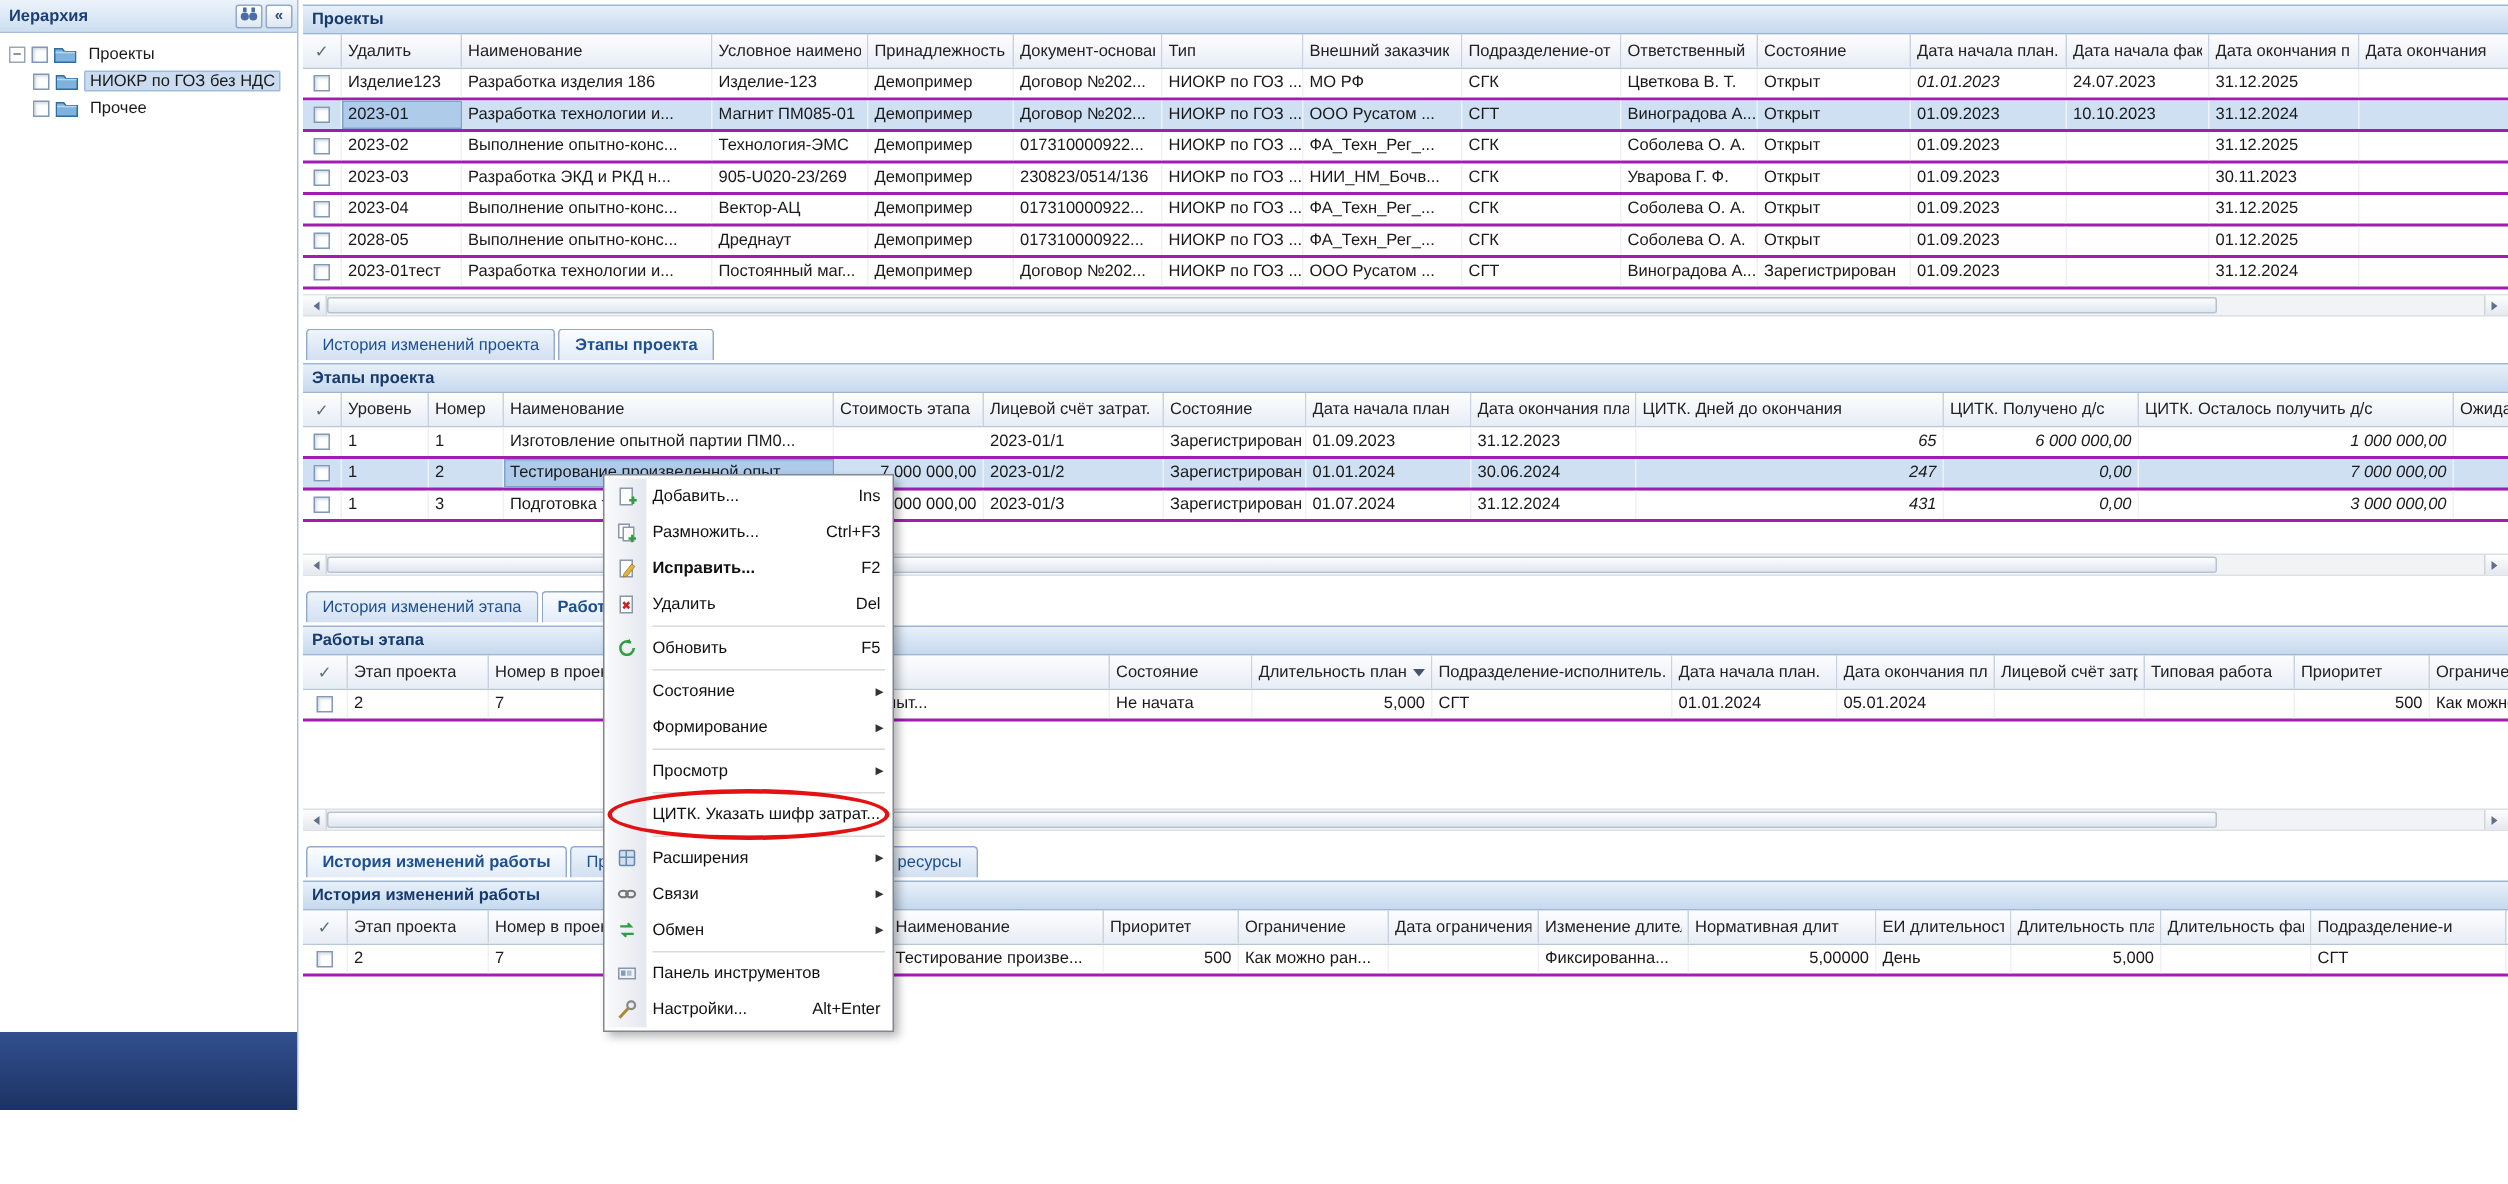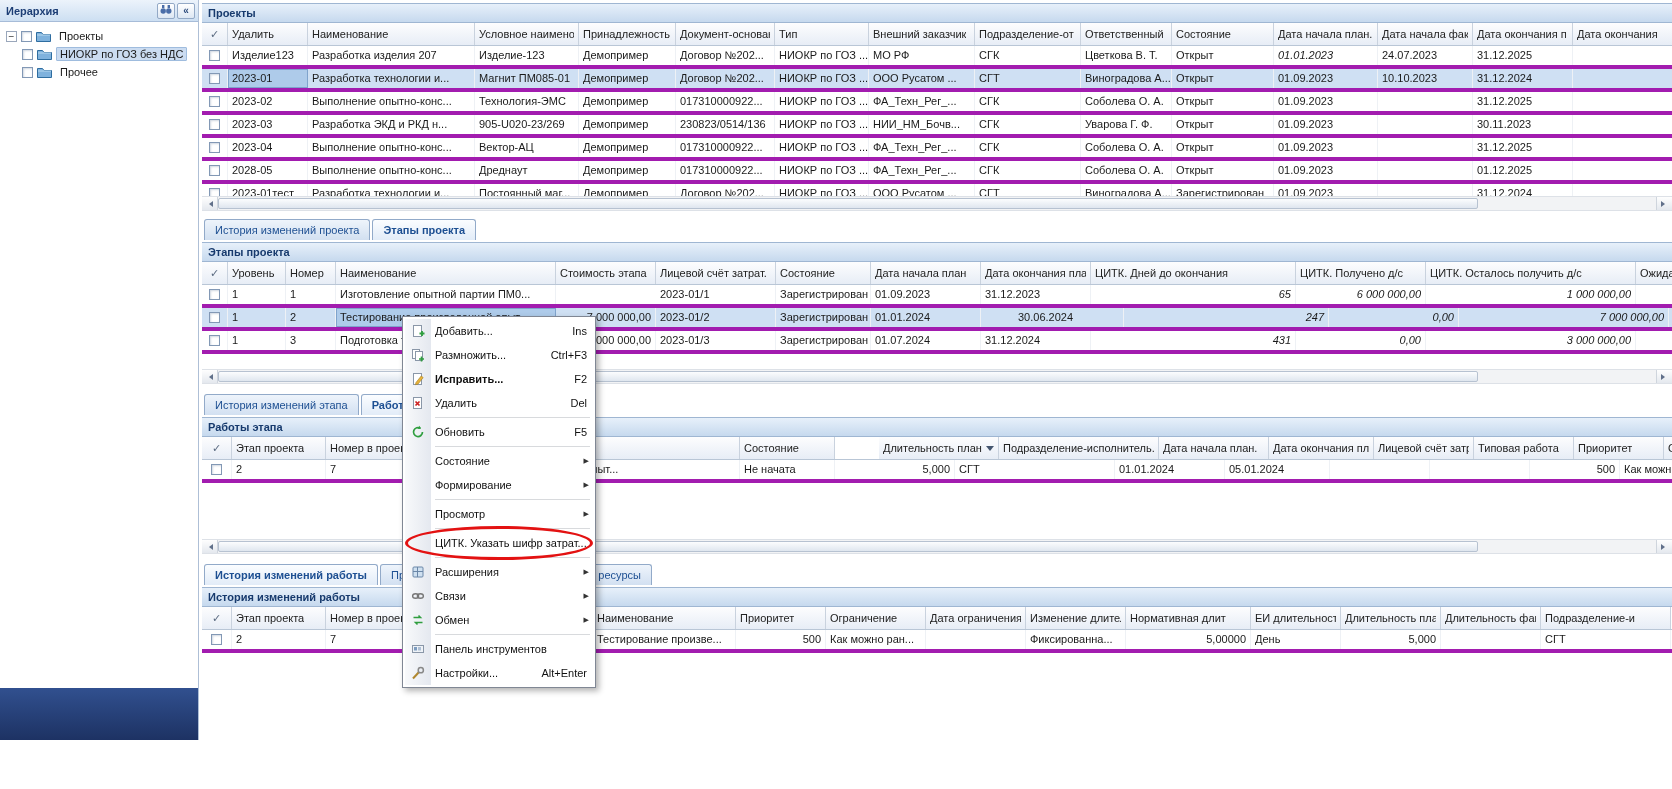--- a/index.html
+++ b/index.html
@@ -30,21 +30,21 @@
   .g-head{display:flex;height:22px;white-space:nowrap;overflow:hidden;border-bottom:1px solid #b9c6d6;}
   .g-hcell{flex:0 0 auto;box-sizing:border-box;border-right:1px solid #c9d2de;padding:0 4px;display:flex;align-items:center;overflow:hidden;background:linear-gradient(#fdfdfe,#e7edf6);color:#222;}
   .g-hcell.c-check{justify-content:center;color:#5a6a80;}
   .g-htext{overflow:hidden;white-space:nowrap;}
   .sortmark{margin-left:4px;width:0;height:0;border-left:4px solid transparent;border-right:4px solid transparent;border-top:5px solid #44556e;flex:0 0 auto;}
   .g-body{overflow:hidden;background:#fff;}
   #sec-projects .g-body{height:150px;}
   #sec-stages .g-body{height:84px;}
   #sec-works .g-body{height:79px;}
   #sec-history .g-body{height:112px;}
-  .g-row{display:flex;height:19px;white-space:nowrap;overflow:hidden;border-bottom:4px solid #a21caf;}
+  .g-row{display:flex;height:19px;white-space:nowrap;overflow:hidden;border-bottom:2px solid #a21caf;}
   .g-cell{flex:0 0 auto;box-sizing:border-box;padding:1px 4px;line-height:16px;overflow:hidden;border-right:1px solid #eef1f5;}
   .g-cell.c-check{display:flex;align-items:center;justify-content:center;padding:0;}
   .g-row.sel{background:#cfe0f3;}
   .g-cell.cellsel{background:#aecbea;outline:1px solid #7fa3cc;outline-offset:-1px;}
 
   
   .hscroll{height:13px;position:relative;background:#f2f3f5;border-top:1px solid #dde1e7;border-bottom:1px solid #dde1e7;display:flex;}
   .sb-btn{width:15px;flex:0 0 15px;background:linear-gradient(#fefefe,#e4e8ee);border-right:1px solid #cfd5dd;display:flex;align-items:center;justify-content:center;}
   .sb-btn.right{margin-left:auto;border-right:none;border-left:1px solid #cfd5dd;}
   .tri{width:0;height:0;display:block;}
@@ -185,21 +185,21 @@
             <div class="g-hcell" style="width: 120px;">
               <span class="g-htext">Дата окончания</span>
             </div>
           </div>
           <div class="g-body">
             <div class="g-row">
               <div class="g-cell c-check" style="width: 26px;">
                 <span class="checkbox"></span>
               </div>
               <div class="g-cell" style="width: 80px;">Изделие123</div>
-              <div class="g-cell" style="width: 167px;">Разработка изделия 207</div>
+              <div class="g-cell" style="width: 167px;">Разработка изделия 186</div>
               <div class="g-cell" style="width: 104px;">Изделие-123</div>
               <div class="g-cell" style="width: 97px;">Демопример</div>
               <div class="g-cell" style="width: 99px;">Договор №202...</div>
               <div class="g-cell" style="width: 94px;">НИОКР по ГОЗ ...</div>
               <div class="g-cell" style="width: 106px;">МО РФ</div>
               <div class="g-cell" style="width: 106px;">СГК</div>
               <div class="g-cell" style="width: 91px;">Цветкова В. Т.</div>
               <div class="g-cell" style="width: 102px;">Открыт</div>
               <div class="g-cell" style="width: 104px; font-style: italic;">01.01.2023</div>
               <div class="g-cell" style="width: 95px;">24.07.2023</div>
@@ -410,21 +410,21 @@
               <div class="g-cell c-check" style="width: 26px;">
                 <span class="checkbox"></span>
               </div>
               <div class="g-cell" style="width: 58px;">1</div>
               <div class="g-cell" style="width: 50px;">2</div>
               <div class="g-cell cellsel" style="width: 220px;">Тестирование произведенной опыт</div>
               <div class="g-cell" style="width: 100px; text-align: right;">7 000 000,00</div>
               <div class="g-cell" style="width: 120px;">2023-01/2</div>
               <div class="g-cell" style="width: 95px;">Зарегистрирован</div>
               <div class="g-cell" style="width: 110px;">01.01.2024</div>
-              <div class="g-cell" style="width: 110px; margin-left: 33px;">30.06.2024</div>
+              <div class="g-cell" style="width: 110px;">30.06.2024</div>
               <div class="g-cell" style="width: 205px; text-align: right; font-style: italic;">247</div>
               <div class="g-cell" style="width: 130px; text-align: right; font-style: italic;">0,00</div>
               <div class="g-cell" style="width: 210px; text-align: right; font-style: italic;">7 000 000,00</div>
               <div class="g-cell" style="width: 150px;"></div>
             </div>
             <div class="g-row">
               <div class="g-cell c-check" style="width: 26px;">
                 <span class="checkbox"></span>
               </div>
               <div class="g-cell" style="width: 58px;">1</div>
@@ -476,21 +476,21 @@
             </div>
             <div class="g-hcell" style="width: 100px;">
               <span class="g-htext">Номер в проекте</span>
             </div>
             <div class="g-hcell" style="width: 314px;">
               <span class="g-htext">Наименование</span>
             </div>
             <div class="g-hcell" style="width: 95px;">
               <span class="g-htext">Состояние</span>
             </div>
-            <div class="g-hcell" style="width: 120px; margin-left: 44px;">
+            <div class="g-hcell" style="width: 120px;">
               <span class="g-htext">Длительность план</span>
               <span class="sortmark"></span>
             </div>
             <div class="g-hcell" style="width: 160px;">
               <span class="g-htext">Подразделение-исполнитель.</span>
             </div>
             <div class="g-hcell" style="width: 110px;">
               <span class="g-htext">Дата начала план.</span>
             </div>
             <div class="g-hcell" style="width: 105px;">

